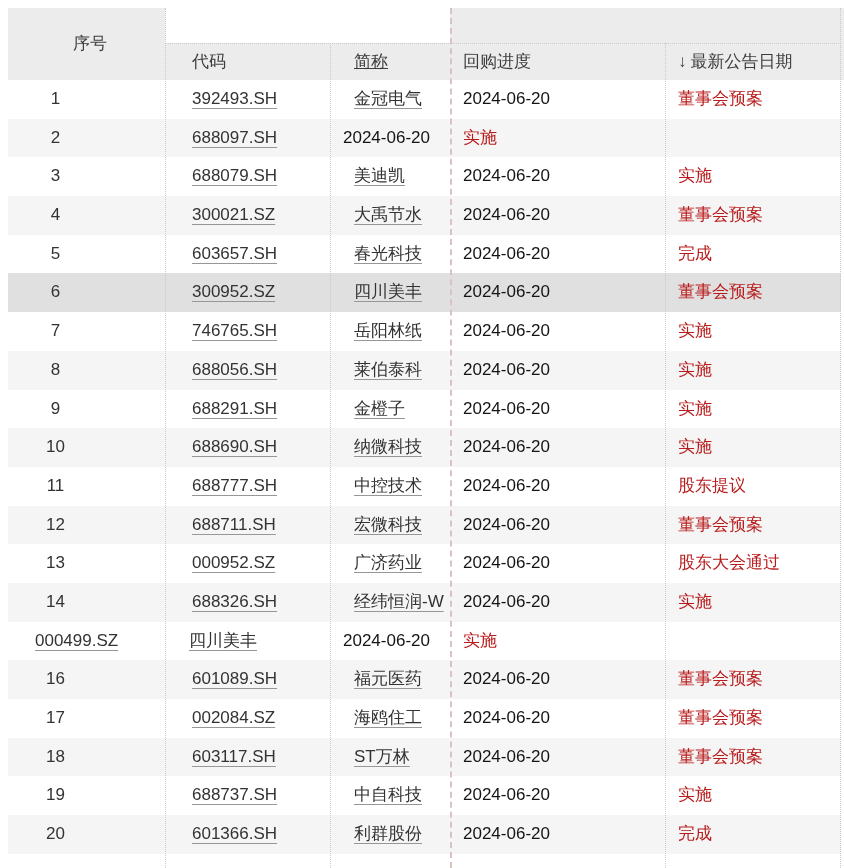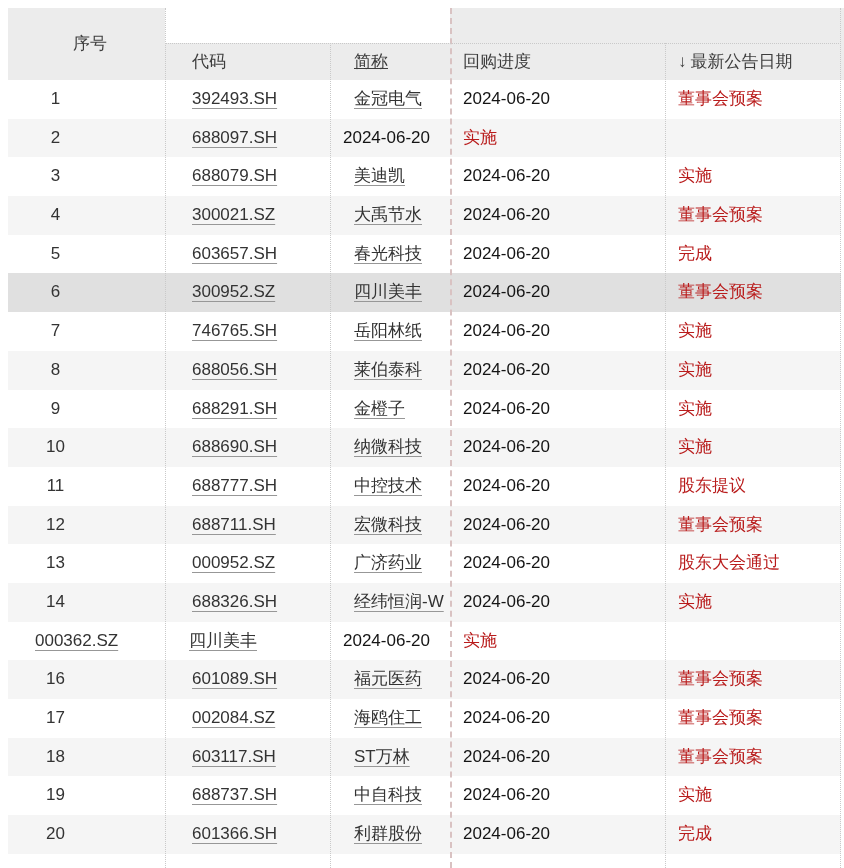--- a/index.html
+++ b/index.html
@@ -180,21 +180,21 @@
     <div class="cell c-prog">股东大会通过</div>
   </div>
       <div class="row stripe">
     <div class="cell c-seq">14</div>
     <div class="cell c-code"><span class="link">688326.SH</span></div>
     <div class="cell c-name"><span class="link">经纬恒润-W</span></div>
     <div class="cell c-date">2024-06-20</div>
     <div class="cell c-prog">实施</div>
   </div>
       <div class="row">
-    <div class="cell c-code"><span class="link">000362.SZ</span></div>
+    <div class="cell c-code"><span class="link">000499.SZ</span></div>
     <div class="cell c-name"><span class="link">四川美丰</span></div>
     <div class="cell c-date">2024-06-20</div>
     <div class="cell c-prog">实施</div>
   </div>
       <div class="row stripe">
     <div class="cell c-seq">16</div>
     <div class="cell c-code"><span class="link">601089.SH</span></div>
     <div class="cell c-name"><span class="link">福元医药</span></div>
     <div class="cell c-date">2024-06-20</div>
     <div class="cell c-prog">董事会预案</div>

